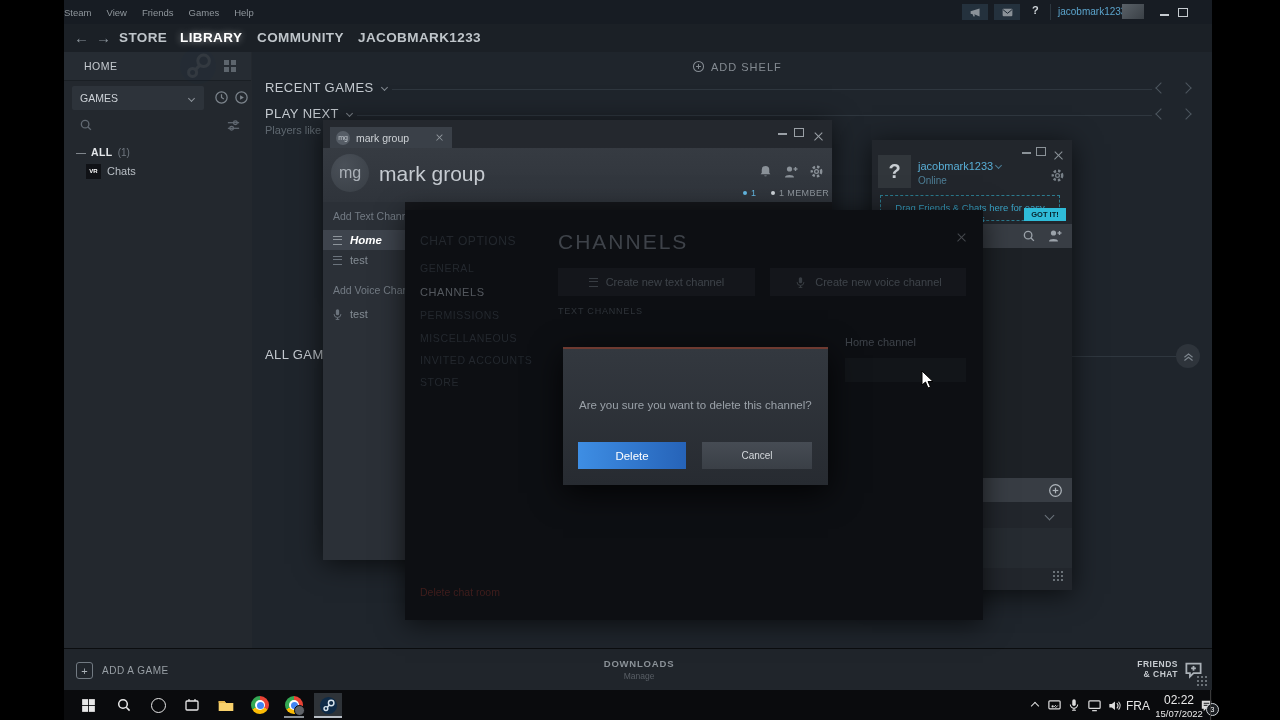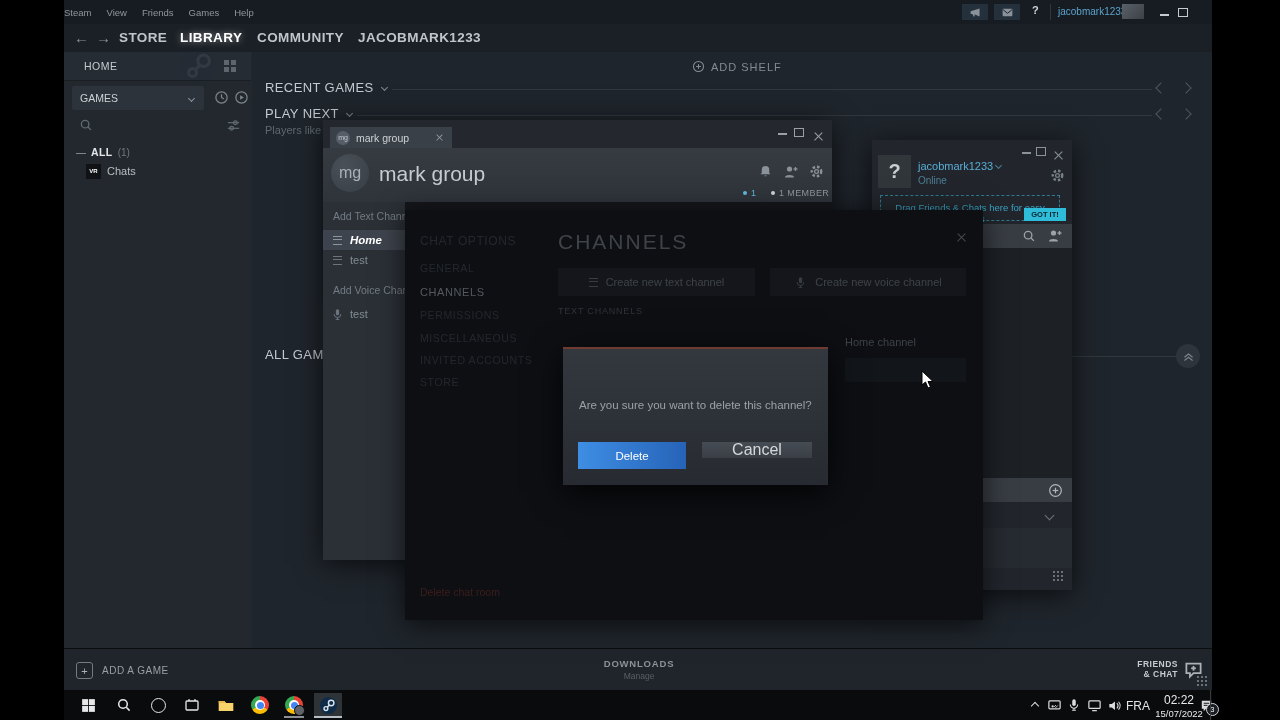--- a/index.html
+++ b/index.html
@@ -424,21 +424,21 @@
       <div class="abs" style="left:153px;top:96px;font-size:9px;letter-spacing:.8px;color:#596169">TEXT CHANNELS</div>
       <div class="abs" style="left:440px;top:126px;font-size:11px;color:#79828c">Home channel</div>
       <div class="abs" style="left:440px;top:148px;width:121px;height:24px;background:#1a1d22"></div>
       <div class="abs" style="left:15px;top:376px;font-size:10.5px;color:#7c2f28">Delete chat room</div>
     </div>
   </div>
 
   <div class="floatwin" style="left:563px;top:347px;width:265px;height:136px;background:linear-gradient(180deg,#33383f,#272b31);border-top:2px solid #6e3a31;box-shadow:0 8px 30px rgba(0,0,0,.8);z-index:8">
     <div class="abs" style="left:16px;top:50px;font-size:11.5px;color:#9aa1a8">Are you sure you want to delete this channel?</div>
     <div class="abs flex" style="left:15px;top:93px;width:108px;height:27px;background:linear-gradient(90deg,#3e8ee4,#2663b8);justify-content:center;font-size:11.5px;color:#fff">Delete</div>
-    <div class="abs flex" style="left:139px;top:93px;width:110px;height:16px;background:linear-gradient(180deg,#464c54,#3a3f46);justify-content:center;font-size:16px;color:#d4d8dc">Cancel</div>
+    <div class="abs flex" style="left:139px;top:93px;width:110px;height:27px;background:linear-gradient(180deg,#464c54,#3a3f46);justify-content:center;font-size:10px;color:#d4d8dc">Cancel</div>
   </div>
 
   <svg class="abs" style="left:921px;top:370px;z-index:20" width="14" height="20" viewBox="0 0 14 20">
     <path d="M1 1 L1 15 L4.5 12 L7 18 L9.5 17 L7 11.5 L12 11.5 Z" fill="#fff" stroke="#000" stroke-width="1"></path>
   </svg>
 
   <div class="taskbar">
     <div class="tb-ic" style="left:12px">
         <svg width="17" height="17" viewBox="0 0 16 16" style="color:#e8e8e8">
           <use href="#i-win"></use>

